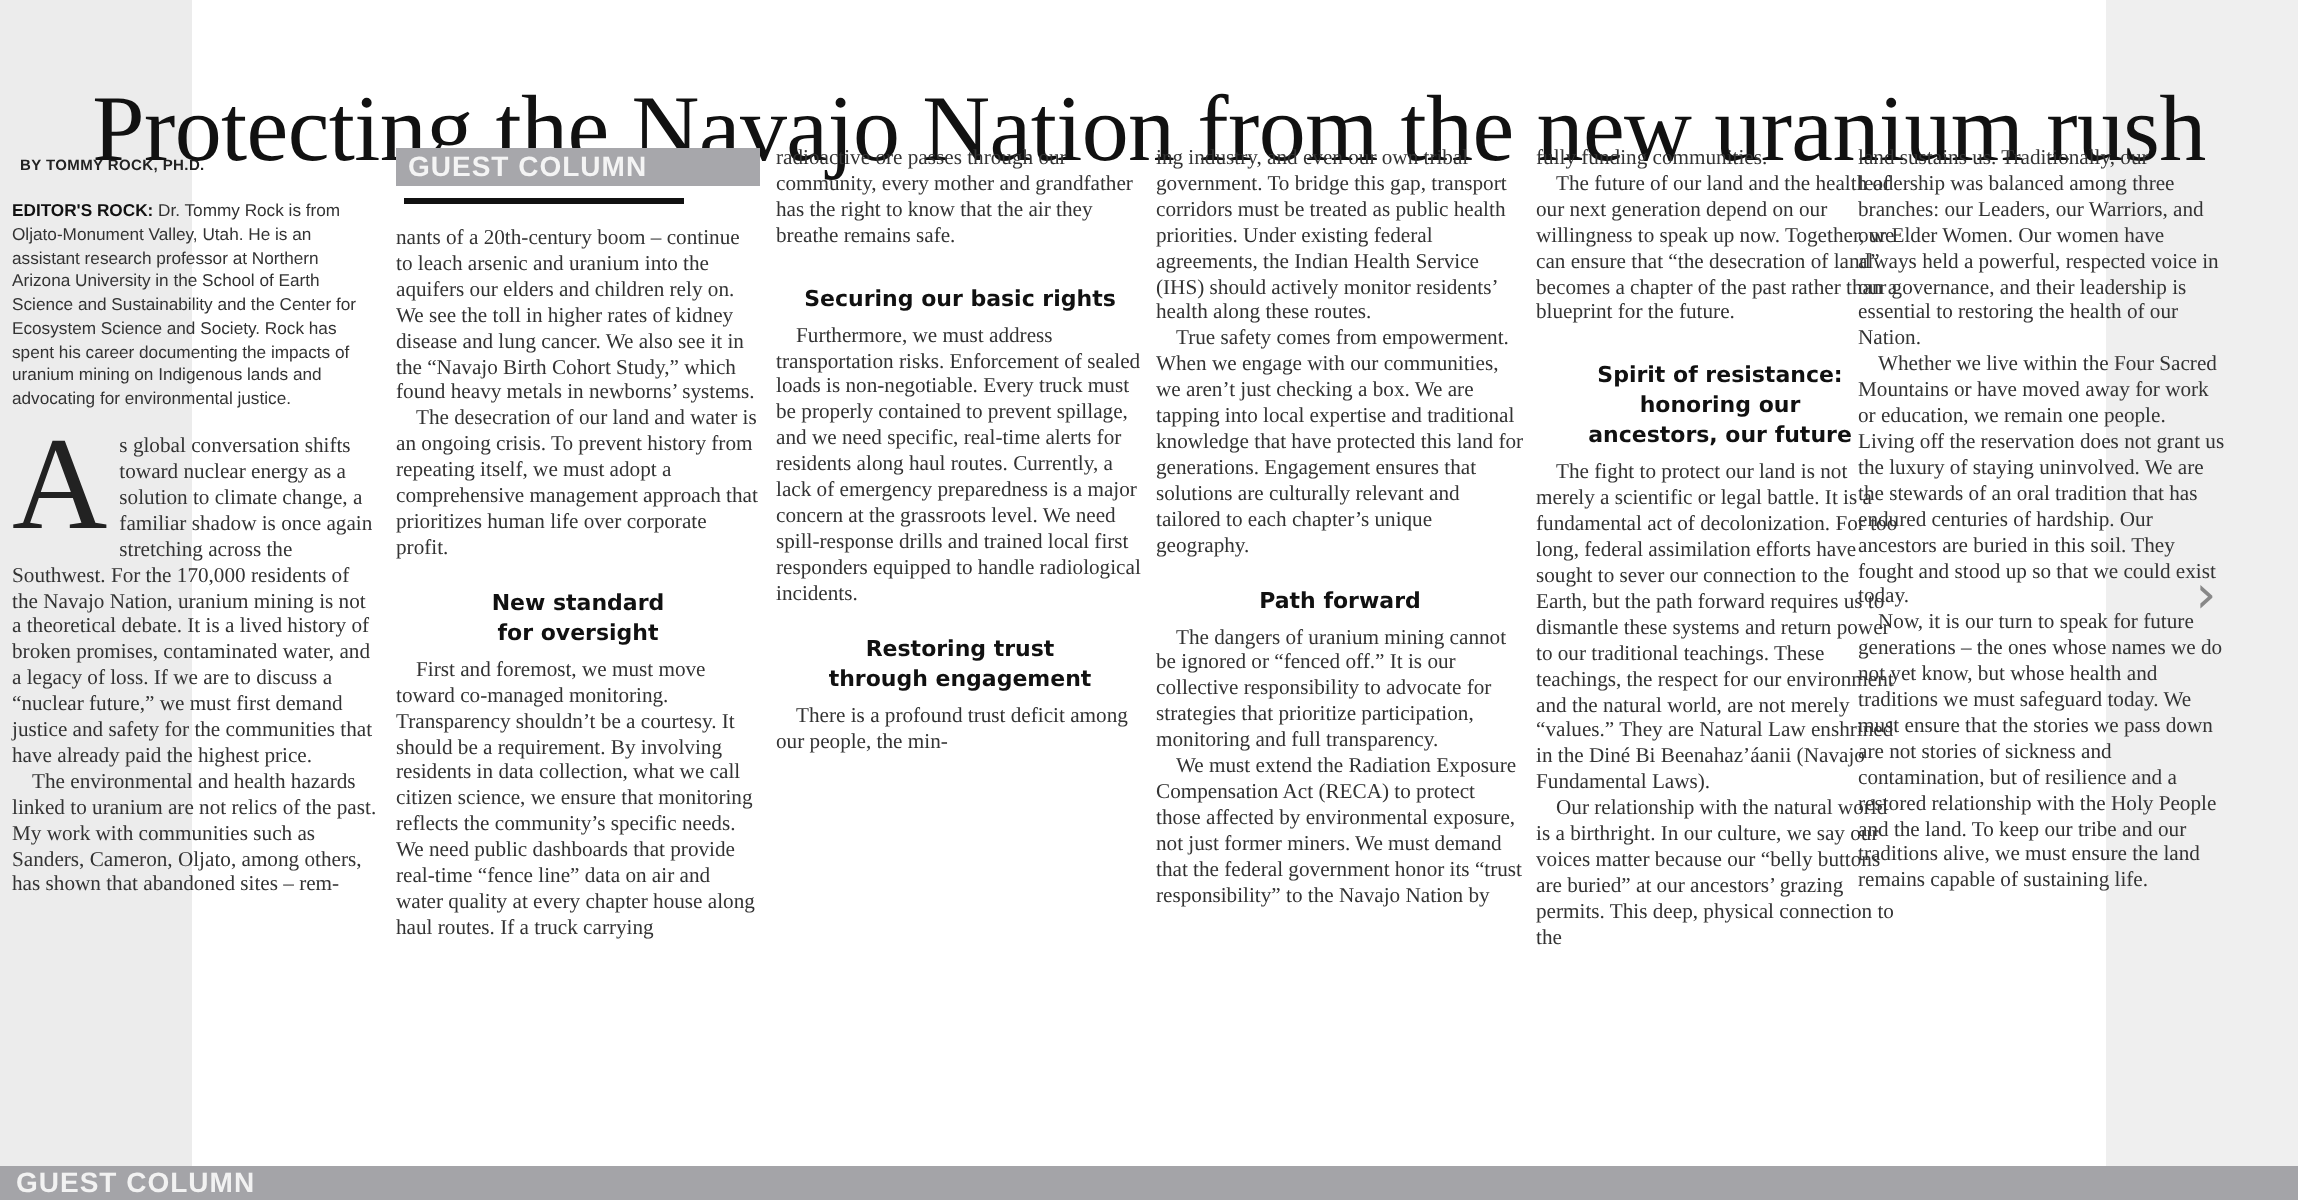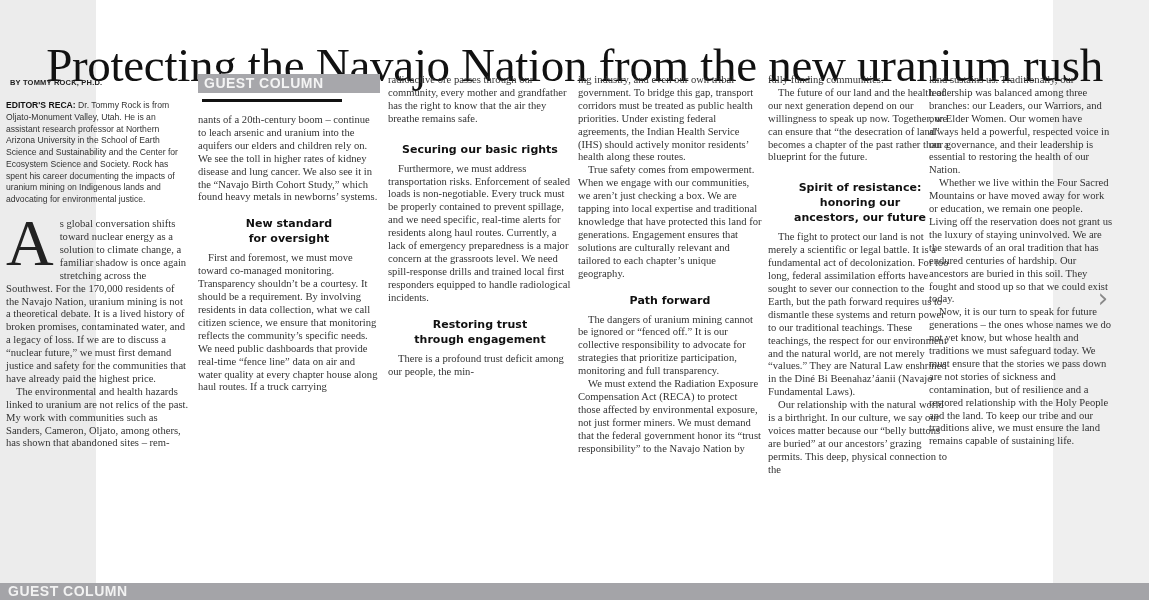--- a/index.html
+++ b/index.html
@@ -53,33 +53,34 @@
 
 <div class="left-shade"></div>
 <div class="right-shade"></div>
 
 <div class="page">
   <h1 class="title">Protecting the Navajo Nation from the new uranium rush</h1>
 
   <div class="col" style="left:6px; width:184px;">
     <div class="byline">BY TOMMY ROCK, PH.D.</div>
     <div class="ednote">
-      <b>EDITOR'S RECA:</b><span> Dr. Tommy Rock is from Oljato-Monument Valley, Utah. He is an assistant research professor at Northern Arizona University in the School of Earth Science and Sustainability and the Center for Ecosystem Science and Society. Rock has spent his career documenting the impacts of uranium mining on Indigenous lands and advocating for environmental justice.</span>
+      <b>EDITOR'S ROCK:</b><span> Dr. Tommy Rock is from Oljato-Monument Valley, Utah. He is an assistant research professor at Northern Arizona University in the School of Earth Science and Sustainability and the Center for Ecosystem Science and Society. Rock has spent his career documenting the impacts of uranium mining on Indigenous lands and advocating for environmental justice.</span>
     </div>
     <div class="dropcap-wrap">
       <span class="dropcap">A</span>
       <p class="noindent">s global conversation shifts toward nuclear energy as a solution to climate change, a familiar shadow is once again stretching across the Southwest. For the 170,000 residents of the Navajo Nation, uranium mining is not a theoretical debate. It is a lived history of broken promises, contaminated water, and a legacy of loss. If we are to discuss a “nuclear future,” we must first demand justice and safety for the communities that have already paid the highest price.</p>
     </div>
     <p>The environmental and health hazards linked to uranium are not relics of the past. My work with communities such as Sanders, Cameron, Oljato, among others, has shown that abandoned sites – rem-</p>
   </div>
 
   <div class="col" style="left:198px; width:182px;">
     <div class="guest-tag">GUEST COLUMN</div>
     <div class="guest-rule"></div>
     <p class="noindent">nants of a 20th-century boom – continue to leach arsenic and uranium into the aquifers our elders and children rely on. We see the toll in higher rates of kidney disease and lung cancer. We also see it in the “Navajo Birth Cohort Study,” which found heavy metals in newborns’ systems.</p>
+    <p>The desecration of our land and water is an ongoing crisis. To prevent history from repeating itself, we must adopt a comprehensive management approach that prioritizes human life over corporate profit.</p>
     <div class="subhead" style="padding:0 40px;">New standard for oversight</div>
     <p>First and foremost, we must move toward co-managed monitoring. Transparency shouldn’t be a courtesy. It should be a requirement. By involving residents in data collection, what we call citizen science, we ensure that monitoring reflects the community’s specific needs. We need public dashboards that provide real-time “fence line” data on air and water quality at every chapter house along haul routes. If a truck carrying</p>
   </div>
 
   <div class="col" style="left:388px; width:184px;">
     <p class="noindent">radioactive ore passes through our community, every mother and grandfather has the right to know that the air they breathe remains safe.</p>
     <div class="subhead" style="margin-top:16px;">Securing our basic rights</div>
     <p>Furthermore, we must address transportation risks. Enforcement of sealed loads is non-negotiable. Every truck must be properly contained to prevent spillage, and we need specific, real-time alerts for residents along haul routes. Currently, a lack of emergency preparedness is a major concern at the grassroots level. We need spill-response drills and trained local first responders equipped to handle radiological incidents.</p>
     <div class="subhead" style="padding:0 24px;">Restoring trust through engagement</div>
     <p>There is a profound trust deficit among our people, the min-</p>

